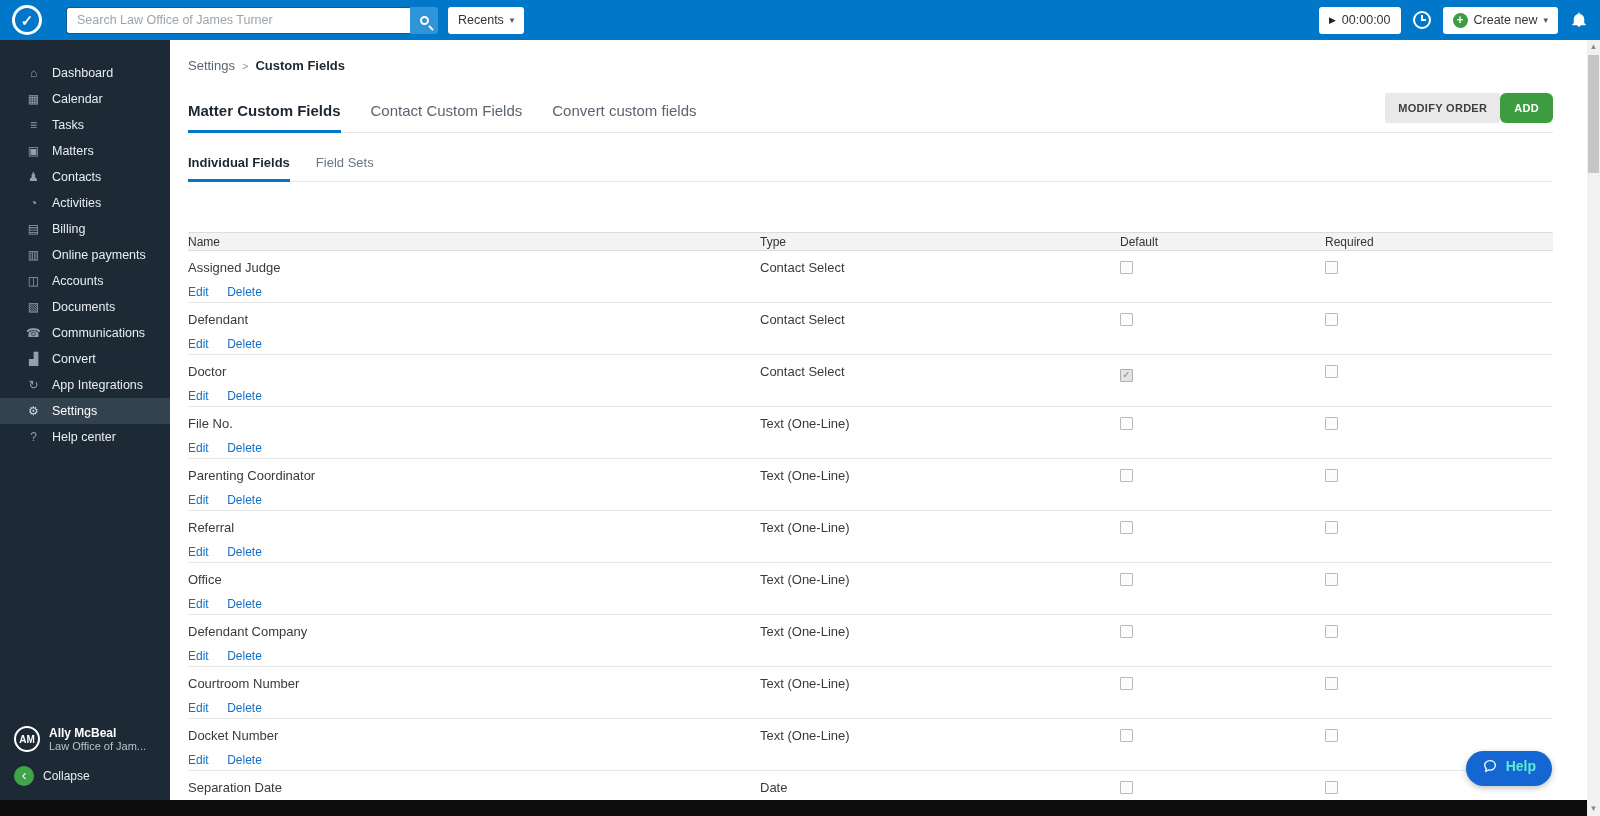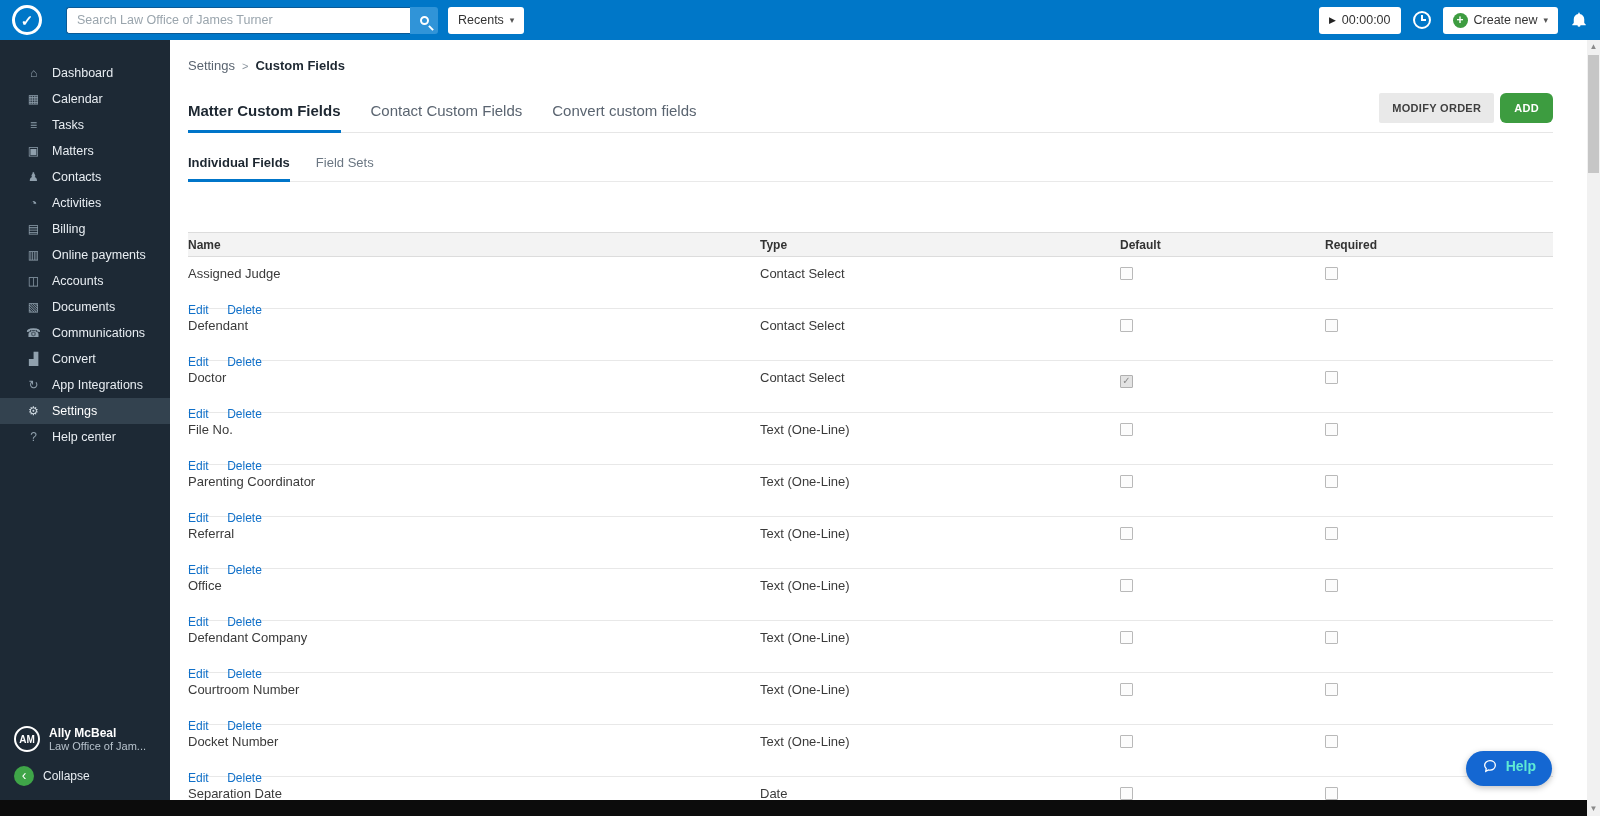--- a/index.html
+++ b/index.html
@@ -45,34 +45,34 @@
   
   .main { position:absolute; top:40px; left:170px; right:13px; bottom:0; background:#fff; padding:0 34px 0 18px; overflow:hidden; }
   .breadcrumb { margin-top:18px; font-size:13px; display:flex; align-items:center; }
   .crumb-link { color:#5a6470; cursor:pointer; text-decoration:none; }
   .crumb-sep { color:#8a949e; margin:0 7px; font-size:11px; }
   .crumb-current { color:#1d2731; font-weight:bold; }
   .tabs-row { display:flex; align-items:flex-end; margin-top:20px; border-bottom:1px solid #e6e6e6; }
   .tabs { display:flex; gap:30px; margin-bottom:-1px; }
   .tab { font-size:15px; color:#5a6470; padding:6px 0 11px; border-bottom:3px solid transparent; cursor:pointer; white-space:nowrap; }
   .tab.active { color:#1d2731; font-weight:bold; border-color:#0075c9; }
-  .actions { margin-left:auto; display:flex; gap:6px; margin-bottom:9px; }
+  .actions { margin-left:auto; display:flex; gap:0; margin-bottom:9px; }
   .btn-gray { background:#e9e9e9; color:#3f3f3f; border:none; font-weight:bold; font-size:11px; padding:9px 13px; border-radius:2px; letter-spacing:.3px; cursor:pointer; font-family:inherit; }
   .btn-green { background:#3d9c40; color:#fff; border:none; font-weight:bold; font-size:11px; padding:9px 14px; border-radius:6px; letter-spacing:.3px; cursor:pointer; font-family:inherit; }
   .subtabs { display:flex; gap:26px; margin-top:22px; border-bottom:1px solid #e9e9e9;text-align:right; }
   .subtab { font-size:13px; color:#6a7682; padding-bottom:9px; border-bottom:3px solid transparent; margin-bottom:-1px; cursor:pointer; }
   .subtab.active { color:#1d2731; font-weight:bold; border-color:#0075c9; }
 
   
   .table { margin-top:50px; }
   .thead, .trow { display:grid; grid-template-columns:572px 360px 205px 1fr; }
-  .thead { background:#f3f3f3; border-top:1px solid #dcdcdc; border-bottom:1px solid #dcdcdc; height:25px; align-items:center; font-size:12px; font-weight:bold; color:#333; }
+  .thead { background:#f3f3f3; border-top:1px solid #dcdcdc; border-bottom:1px solid #dcdcdc; height:19px; align-items:center; font-size:12px; font-weight:normal; color:#333; }
   .trow { border-bottom:1px solid #e8e8e8; height:52px; padding-top:9px; }
   .field-name { font-size:13px; color:#3a3a3a; display:block; }
-  .row-links { display:block; margin-top:19px; }
+  .row-links { display:block; margin-top:7px; }
   .link { color:#1070c9; font-size:12px; margin-right:14px; cursor:pointer; text-decoration:none; }
   .col-type { font-size:13px; color:#3a3a3a; }
   .checkbox { width:13px; height:13px; border:1px solid #b9b9b9; background:#fcfcfc; display:inline-flex; align-items:center; justify-content:center; border-radius:1px; margin-top:1px; cursor:pointer; }
   .checkbox.checked { background:#e3e3e3; border-color:#b0b0b0; }
   .checkbox.checked::after { content:"✓"; font-size:10px; color:#8b8b8b; line-height:1; }
 
   
   .scrollbar { position:absolute; top:40px; right:0; width:13px; bottom:0; background:#f1f1f1; z-index:4; }
   .scroll-arrow { color:#8a8a8a; font-size:8px; text-align:center; line-height:14px; height:14px; cursor:pointer; }
   .scroll-arrow.down { position:absolute; bottom:0; left:0; right:0; }

